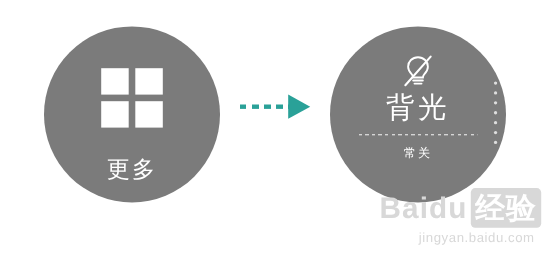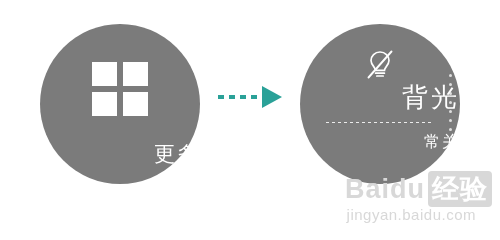--- a/index.html
+++ b/index.html
@@ -45,21 +45,21 @@
   }
   .tile-a { left: 0;    top: 0;  width: 25px; height: 24px; }
   .tile-b { left: 31px; top: 0;  width: 25px; height: 24px; }
   .tile-c { left: 0;    top: 30px; width: 25px; height: 24px; }
   .tile-d { left: 31px; top: 30px; width: 25px; height: 24px; }
 
   .circle-label {
     position: absolute;
     left: 0;
     width: 100%;
-    text-align: right;
+    text-align: center;
     color: #ffffff;
     font-size: 21px;
     letter-spacing: 2px;
   }
   #more-label { top: 116px; }
 
   
   .arrow {
     position: absolute;
     left: 218px;
@@ -117,21 +117,21 @@
     width: 108px;
     height: 1px;
     background: repeating-linear-gradient(
       to right,
       rgba(255,255,255,0.85) 0px, rgba(255,255,255,0.85) 3px,
       rgba(255,255,255,0) 3px, rgba(255,255,255,0) 6px
     );
   }
   #backlight-state {
     top: 108px;
-    font-size: 16px;
+    font-size: 11px;
     letter-spacing: 2px;
   }
   .scroll-dots {
     position: absolute;
     right: 7px;
     top: 50px;
     width: 4px;
     height: 62px;
   }
   .scroll-dots i {
@@ -157,23 +157,23 @@
   .watermark-badge {
     display: inline-block;
     background: #d8d8d8;
     color: #ffffff;
     border-radius: 4px;
     padding: 0 4px;
     margin-left: 3px;
   }
   .watermark-sub {
     position: absolute;
-    right: 24px;
+    right: 14px;
     bottom: 6px;
-    font-size: 15px;
+    font-size: 12px;
     color: #d8d8d8;
     letter-spacing: 0.5px;
     white-space: nowrap;
   }
 </style>
 </head>
 <body>
 
 <div class="canvas">
 

